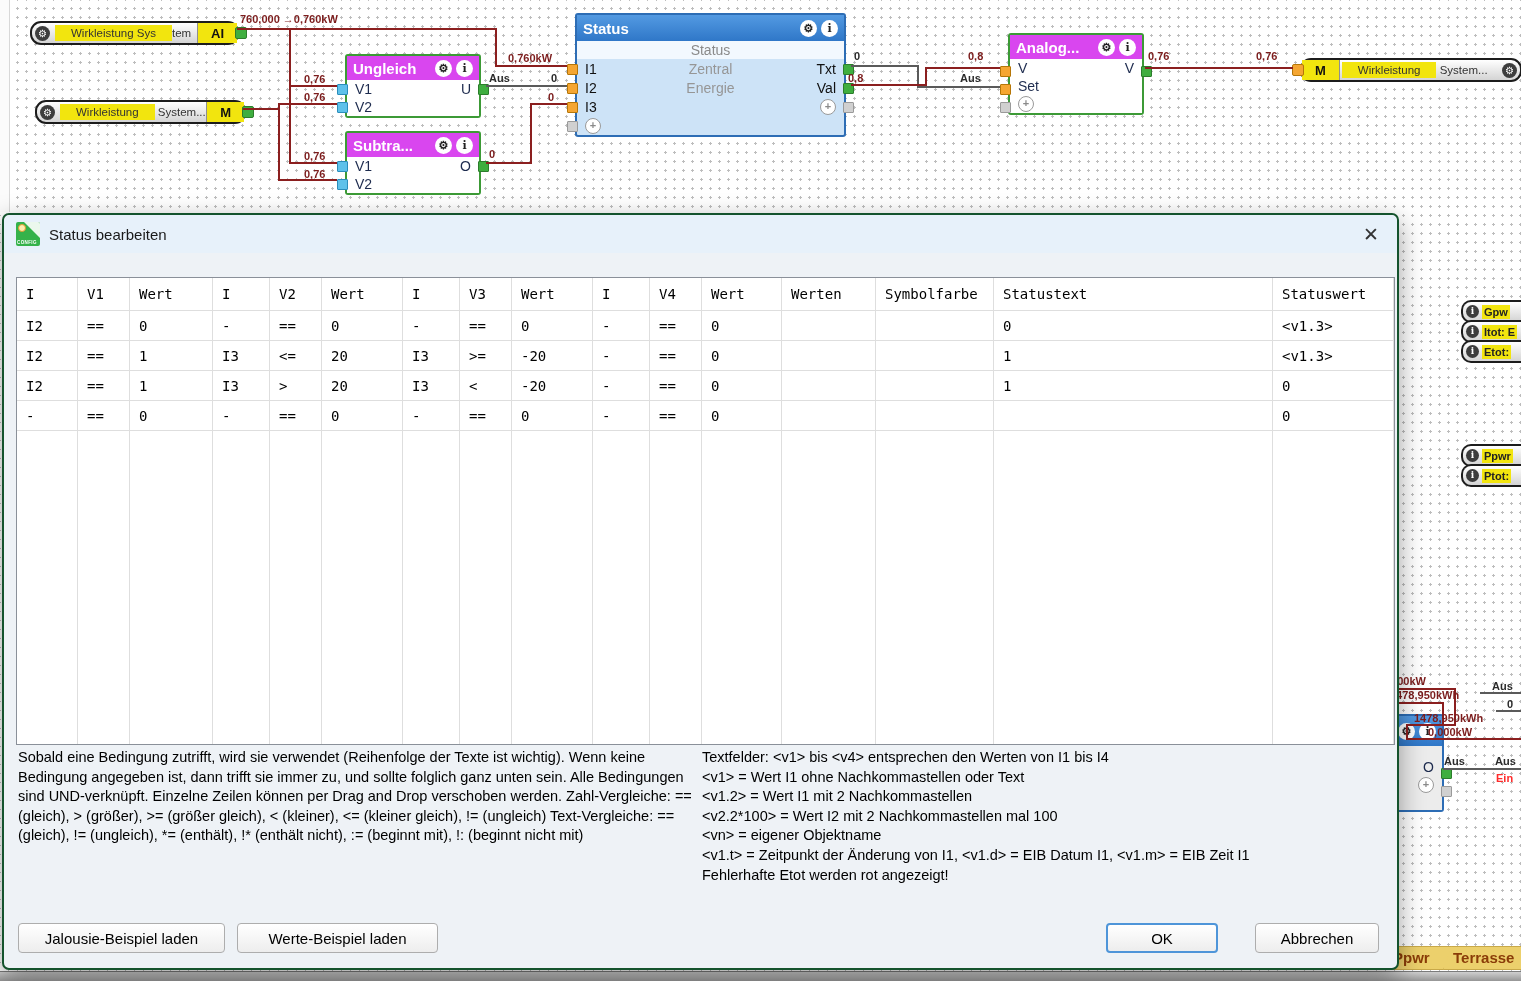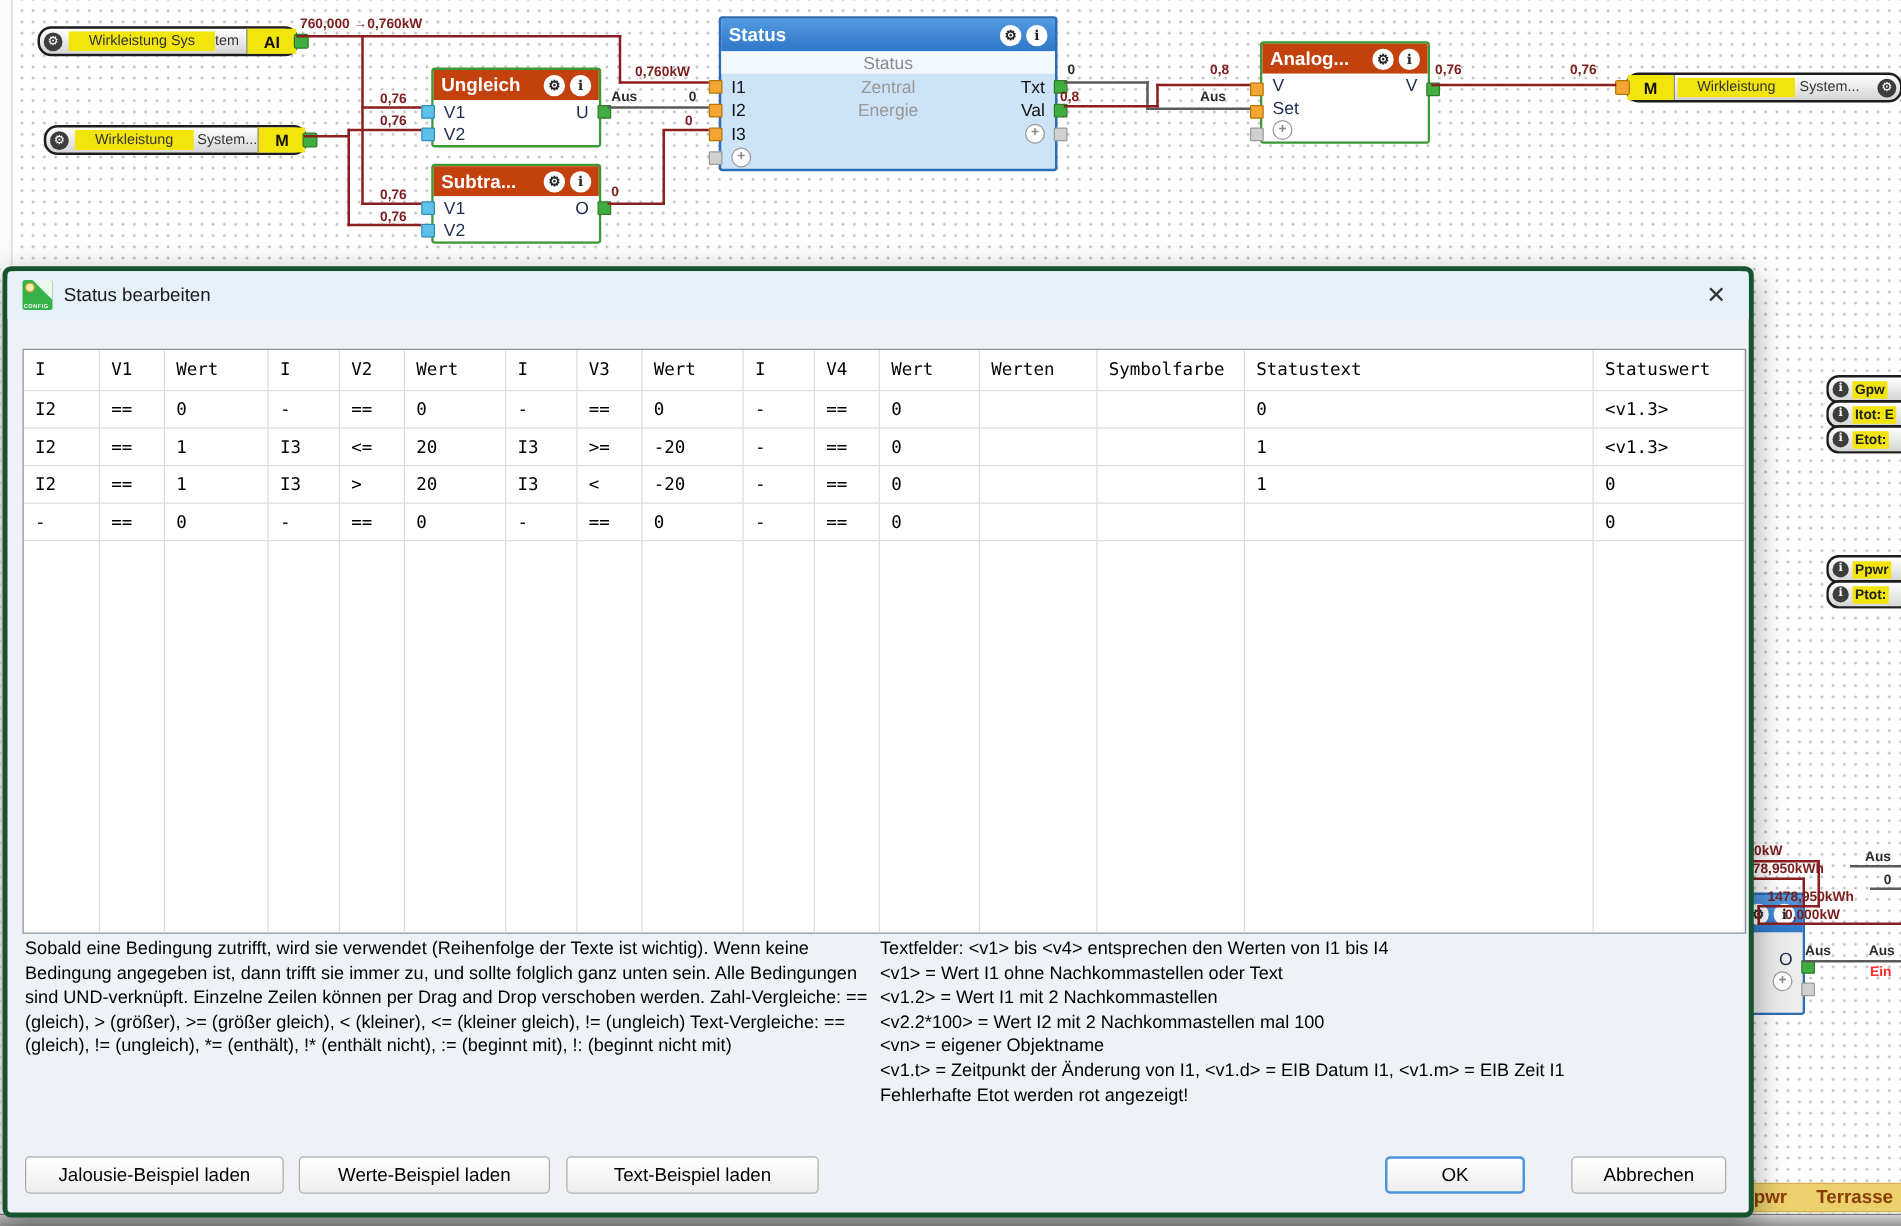--- a/index.html
+++ b/index.html
@@ -33,21 +33,21 @@
   .pco{left:-10px;top:4px;background:#f5a632;border:1px solid #b57608;}
 
   
   .fnode{position:absolute;border-radius:3px;}
   .hdr{display:flex;align-items:center;color:#fff;font:bold 15px "Liberation Sans",sans-serif;
     padding:0 6px;gap:4px;}
   .htxt{flex:1;white-space:nowrap;overflow:hidden;}
   .hic{width:17px;height:17px;border-radius:50%;background:#fff;color:#222;flex:0 0 auto;
     font:bold 11px "DejaVu Serif",serif;display:flex;align-items:center;justify-content:center;}
   .ngreen{border:2px solid #3c9a36;background:#fff;}
-  .ngreen .hdr{background:#c2410c;height:24px;justify-content:center;}
+  .ngreen .hdr{background:#d946ef;height:24px;justify-content:center;}
   .nblue{border:2px solid #2d6db5;background:#cde3f7;}
   .nblue .hdr{background:linear-gradient(#539ae2,#2f77c8);height:26px;}
   .gbody{background:#fff;}
   .grow{display:flex;justify-content:space-between;padding:0 8px;height:18px;
     font:14px "Liberation Sans",sans-serif;color:#1d2b4e;align-items:center;}
   .srow{display:flex;align-items:center;height:19px;font:14px "Liberation Sans",sans-serif;color:#111;padding:0 8px;}
   .srow .l{width:34px;} .srow .m{flex:1;text-align:center;color:#969696;} .srow .r{width:34px;text-align:right;}
   .sub{height:18px;justify-content:center;background:#f2f8fe;color:#8a8a8a;}
   .plus{width:14px;height:14px;border-radius:50%;background:#fff;border:1px solid #9a9a9a;
     color:#8a8a8a;font:bold 11px/13px "Liberation Sans",sans-serif;text-align:center;flex:0 0 auto;}
@@ -68,21 +68,21 @@
 
   
   .sheettab{position:absolute;top:946px;height:22px;background:#ecd06c;border:1px solid #c8a848;
     color:#8a3c08;font:bold 15px/21px "Liberation Sans",sans-serif;padding:0 9px;z-index:5;
     clip-path:polygon(9px 0,100% 0,100% 100%,0 100%);}
   .hbar{position:absolute;left:0;top:971px;width:1521px;height:10px;z-index:6;
     background:linear-gradient(#cfcfcf,#8f8f8f);border-top:1px solid #7b7b7b;}
 
   
   #dlg{position:absolute;left:2px;top:213px;width:1393px;height:753px;background:#eef2f6;
-    border:4px solid #14532d;border-radius:7px;box-shadow:0 8px 26px rgba(0,0,0,.38);z-index:10;}
+    border:2px solid #14532d;border-radius:7px;box-shadow:0 8px 26px rgba(0,0,0,.38);z-index:10;}
   #dlgbar{height:38px;background:#e7f1fa;border-radius:7px 7px 0 0;display:flex;align-items:center;padding:0 12px;}
   .cfgicon{width:24px;height:24px;background:#35b24a;border-radius:2px;position:relative;overflow:hidden;flex:0 0 auto;}
   .cfgicon .fold{position:absolute;right:0;top:0;width:0;height:0;border-left:16px solid transparent;border-top:16px solid #fff;opacity:.9;}
   .cfgicon .dot{position:absolute;left:2px;top:2px;width:6px;height:6px;border-radius:50%;background:#ffedb0;border:1px solid #e09b2d;}
   .cfgicon .ctx{position:absolute;left:1px;bottom:1px;font:bold 4.5px "Liberation Sans",sans-serif;color:#fff;letter-spacing:.4px;}
   #dlgtitle{margin-left:9px;font:15px "Liberation Sans",sans-serif;color:#1a1a1a;}
   #dlgclose{margin-left:auto;width:28px;height:28px;display:flex;align-items:center;justify-content:center;
     font-size:19px;color:#333;cursor:default;}
 
   #tbl{position:absolute;left:12px;top:62px;width:1377px;height:466px;background:#fff;
@@ -445,17 +445,16 @@
       <div>&lt;v1&gt; = Wert I1 ohne Nachkommastellen oder Text</div>
       <div>&lt;v1.2&gt; = Wert I1 mit 2 Nachkommastellen</div>
       <div>&lt;v2.2*100&gt; = Wert I2 mit 2 Nachkommastellen mal 100</div>
       <div>&lt;vn&gt; = eigener Objektname</div>
       <div>&lt;v1.t&gt; = Zeitpunkt der Änderung von I1, &lt;v1.d&gt; = EIB Datum I1, &lt;v1.m&gt; = EIB Zeit I1</div>
       <div>Fehlerhafte Etot werden rot angezeigt!</div>
     </div>
 
     <div class="btn" style="left:233px;width:201px">Werte-Beispiel laden</div>
     <div class="btn" style="left:14px;width:207px">Jalousie-Beispiel laden</div>
-    <div class="btn" style="left:447px;width:202px">Text-Beispiel laden</div>
     <div class="btn primary" style="left:1102px;width:112px">OK</div>
     <div class="btn" style="left:1251px;width:124px">Abbrechen</div>
   </div>
 </div>
 
 </body></html>

